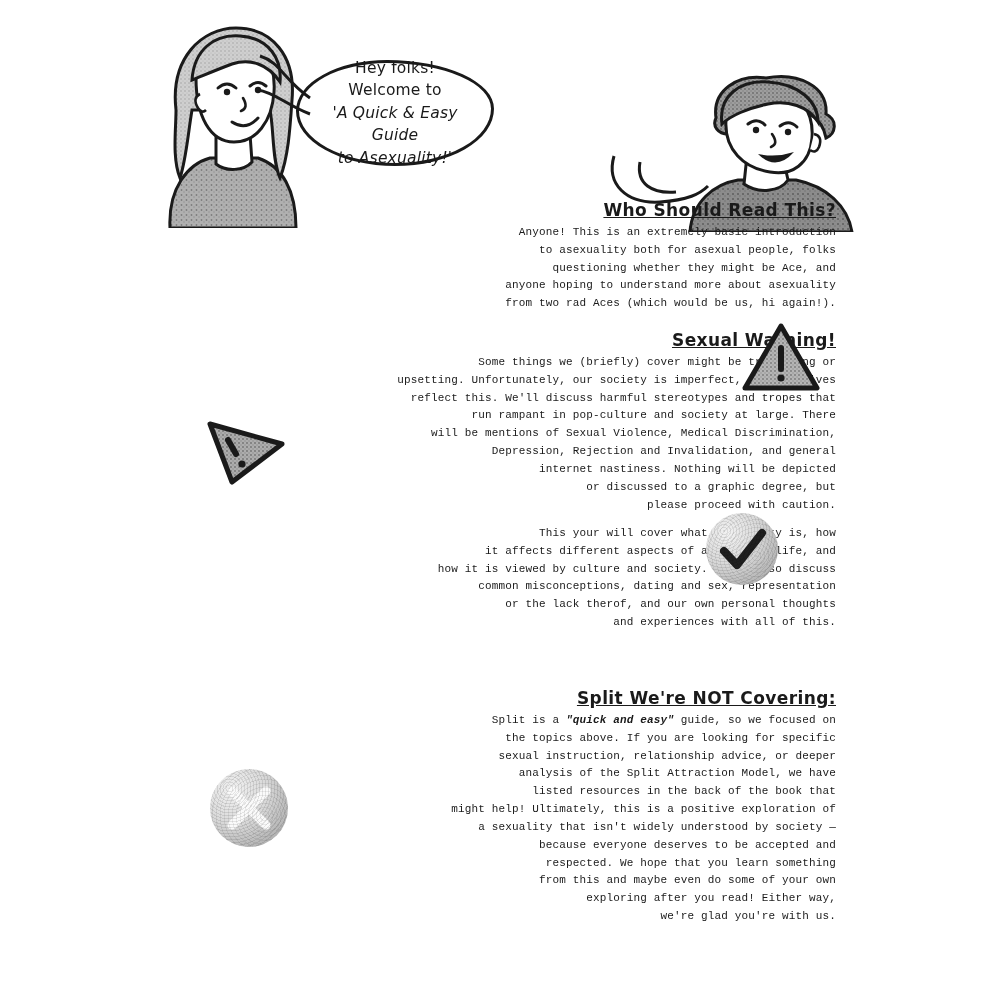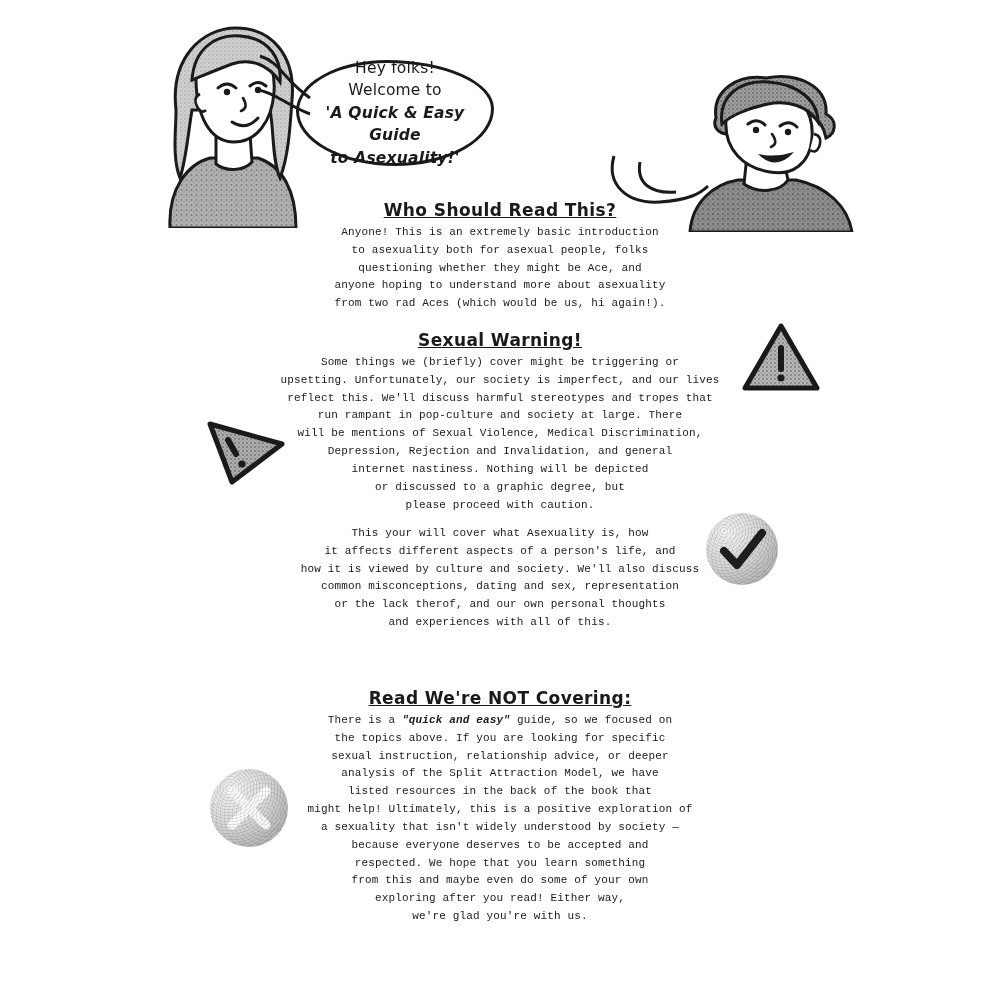--- a/index.html
+++ b/index.html
@@ -42,29 +42,29 @@
   }
   .bubble .btext {
     font-family: "DejaVu Sans", sans-serif;
     font-size: 15.5px;
     line-height: 1.45;
     letter-spacing: 0.2px;
     white-space: pre-line;
   }
   .bubble .btext .ital {
     font-style: italic;
-    font-weight: bold;
+    font-weight: normal;
   }
 
   
   .section {
     position: absolute;
-    text-align: center;
+    text-align: right;
     width: 640px;
-    left: 180px;
+    left: 196px;
   }
   .sec-title {
     font-family: "DejaVu Sans", sans-serif;
     font-size: 17px;
     font-weight: bold;
     text-decoration: underline;
     letter-spacing: 0.4px;
     margin-bottom: 4px;
   }
   .sec-body {
@@ -254,22 +254,22 @@
 and experiences with all of this.</div>
   </div>
 
   <div class="icon noise-circle" style="left:706px; top:513px; width:72px; height:72px;">
     <svg width="72" height="72" viewBox="0 0 72 72" style="position:absolute;inset:0;">
       <path d="M18 38 L31 52 L56 20" fill="none" stroke="#1f1f1f" stroke-width="8" stroke-linecap="round" stroke-linejoin="round"></path>
     </svg>
   </div>
 
   <div class="section" style="top:688px;">
-    <div class="sec-title">Read We're NOT Covering:</div>
-    <div class="sec-body"><span>There is a </span><span class="ital">"quick and easy"</span><span> guide, so we focused on
+    <div class="sec-title">Split We're NOT Covering:</div>
+    <div class="sec-body"><span>Split is a </span><span class="ital">"quick and easy"</span><span> guide, so we focused on
 the topics above. If you are looking for specific
 sexual instruction, relationship advice, or deeper
 analysis of the Split Attraction Model, we have
 listed resources in the back of the book that
 might help! Ultimately, this is a positive exploration of
 a sexuality that isn't widely understood by society —
 because everyone deserves to be accepted and
 respected. We hope that you learn something
 from this and maybe even do some of your own
 exploring after you read! Either way,

